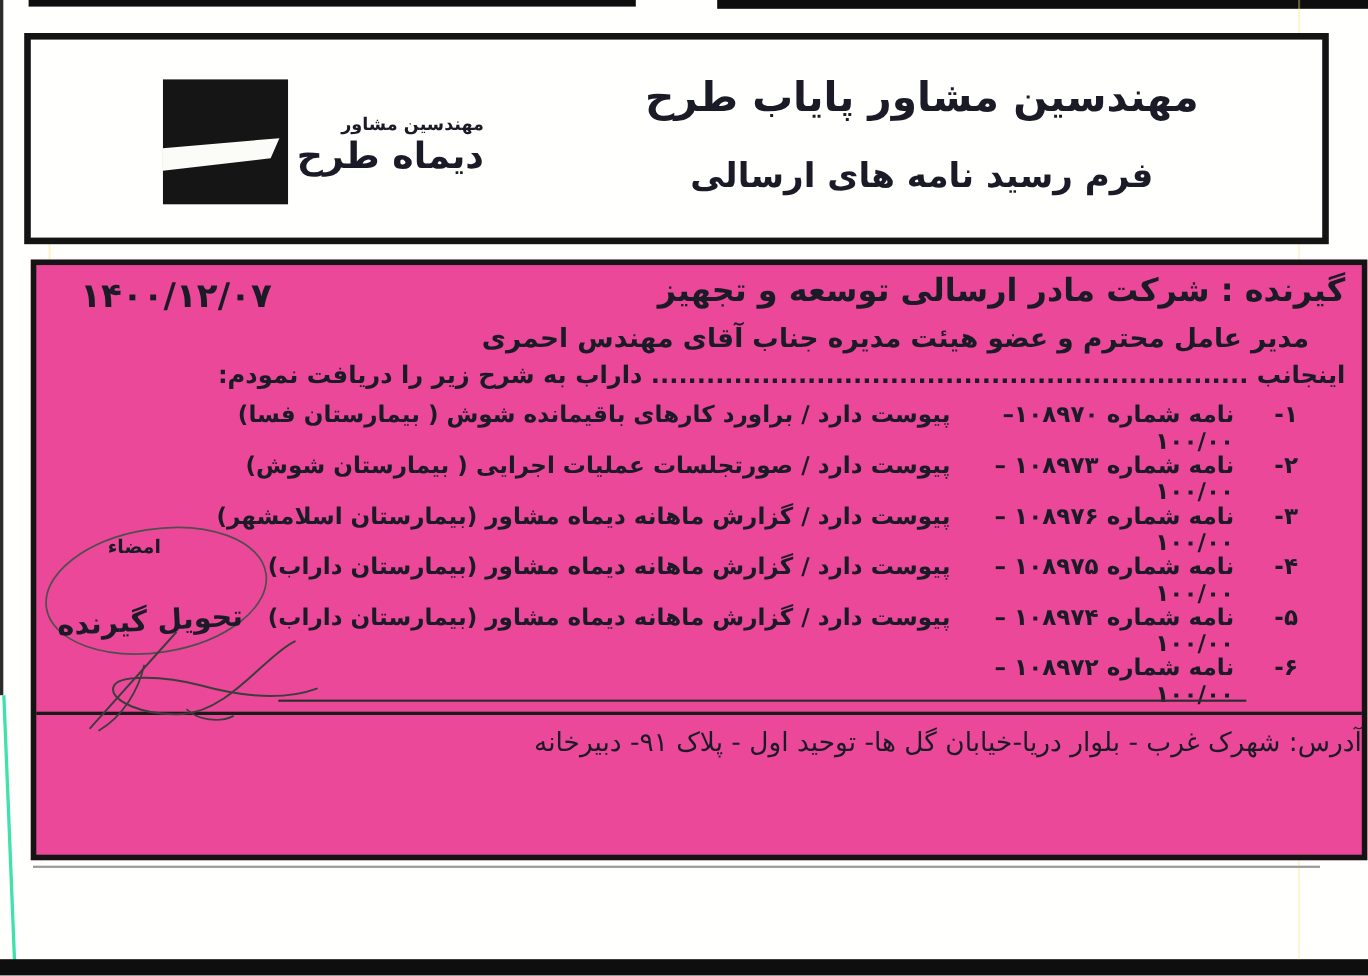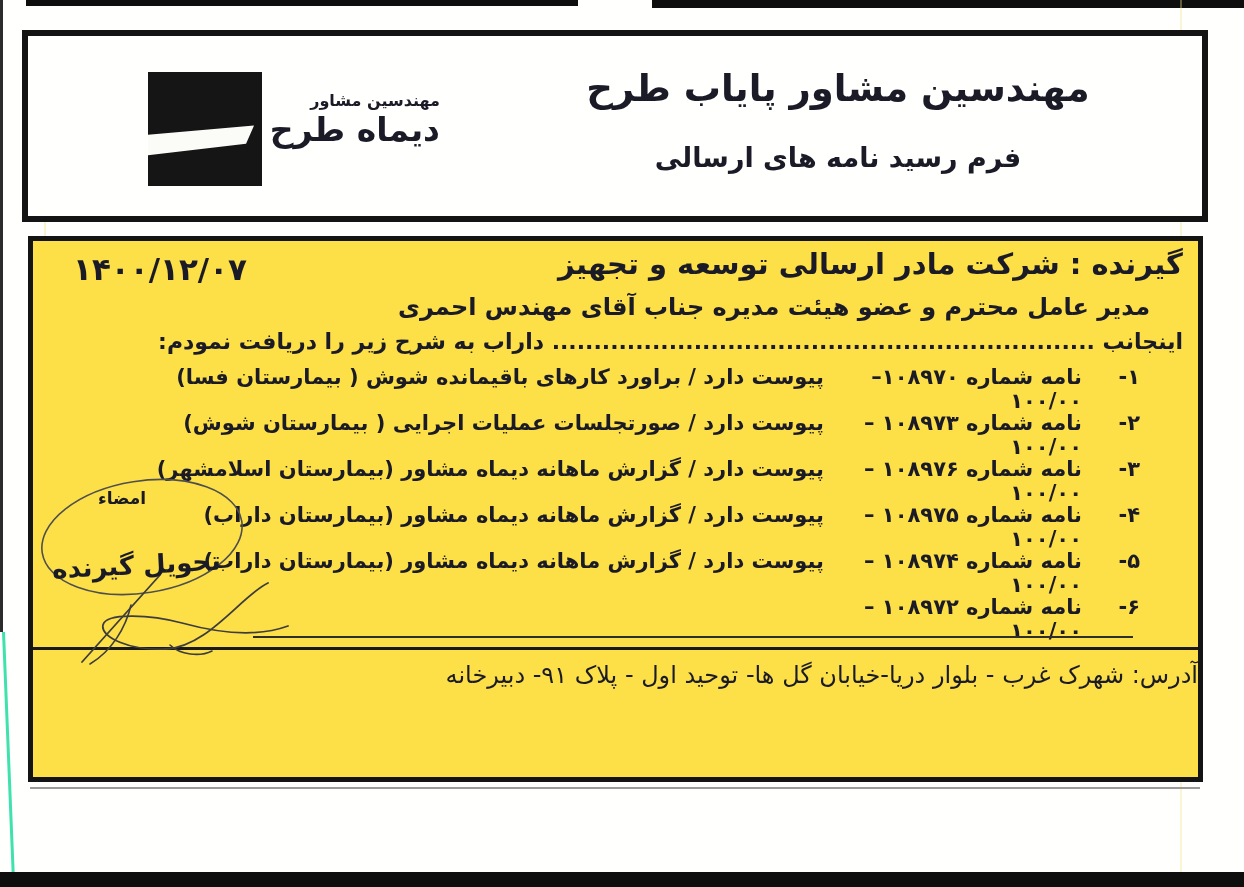--- a/index.html
+++ b/index.html
@@ -8,29 +8,29 @@
   
   .strip{position:absolute;background:#0e0e0e;}
   .edge-left{position:absolute;left:0;top:0;width:3px;height:632px;background:#2b2b2b;}
   .cyan-line{position:absolute;left:2px;top:632px;width:3px;height:246px;background:#3fe2ad;
              transform-origin:top center;transform:rotate(-2.3deg);}
   .fold{position:absolute;width:2px;background:rgba(246,228,140,.45);}
   
   .header-box{position:absolute;left:22px;top:30px;width:1174px;height:180px;
               border:6px solid #141414;background:#fffffd;}
   .logo-square{position:absolute;left:120px;top:36px;width:114px;height:114px;}
-  .logo-text{position:absolute;left:240px;top:56px;width:172px;direction:rtl;text-align:right;}
+  .logo-text{position:absolute;left:240px;top:68px;width:172px;direction:rtl;text-align:right;}
   .logo-small{font-size:16px;font-weight:bold;letter-spacing:0;line-height:18px;}
   .logo-big{font-size:33px;font-weight:bold;line-height:36px;margin-top:2px;}
   .title-block{position:absolute;left:430px;top:30px;width:760px;text-align:center;direction:rtl;}
   .doc-title{font-size:37px;font-weight:bold;line-height:46px;}
-  .doc-subtitle{font-size:27px;font-weight:bold;margin-top:30px;}
+  .doc-subtitle{font-size:31px;font-weight:bold;margin-top:30px;}
   
   .main-box{position:absolute;left:28px;top:236px;width:1165px;height:536px;
-            border:5px solid #141414;background:#fde047;}
+            border:5px solid #141414;background:#ec4899;padding-left:40px;}
   .box-echo{position:absolute;left:30px;top:787px;width:1170px;height:2px;background:#9a9a9a;}
   .date{position:absolute;left:40px;top:10px;font-size:31px;font-weight:bold;letter-spacing:1px;direction:rtl;}
   .recipient{position:absolute;right:15px;top:6px;font-size:29px;font-weight:bold;direction:rtl;white-space:nowrap;}
   .manager{position:absolute;right:48px;top:52px;font-size:24px;font-weight:bold;direction:rtl;white-space:nowrap;}
   .statement{position:absolute;right:15px;top:88px;font-size:22px;font-weight:bold;direction:rtl;white-space:nowrap;}
   .items{position:absolute;top:124px;right:58px;left:28px;direction:rtl;}
   .item-row{display:flex;direction:rtl;height:46px;column-gap:14px;font-size:21px;font-weight:bold;}
   .item-no{width:44px;flex:none;}
   .item-ref{width:244px;flex:none;}
   .item-desc{flex:1;}

